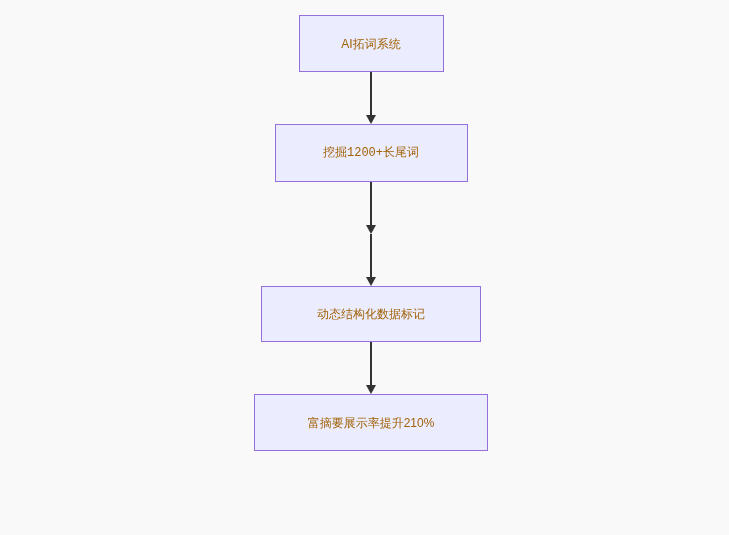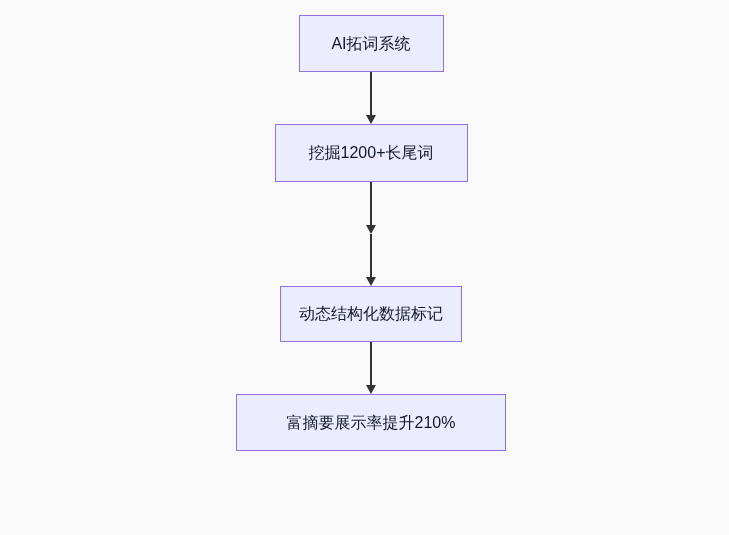--- a/index.html
+++ b/index.html
@@ -24,31 +24,31 @@
     flex-direction: column;
     align-items: center;
   }
   .node {
     height: 57px;
     background: #ECECFF;
     border: 1px solid #9370DB;
     display: flex;
     align-items: center;
     justify-content: center;
-    color: #0f172a;
-    font-size: 16px;
+    color: #a16207;
+    font-size: 12px;
     line-height: 1;
     white-space: nowrap;
     text-align: center;
   }
   .w1 { width: 145px; }
-  .w2 { width: 193px; height: 58px; }
+  .w2 { width: 193px; height: 58px; font-family: Liberation Mono, monospace; }
   .w3 { width: 223px; }
-  .w4 { width: 182px; height: 56px; }
-  .w5 { width: 270px; }
+  .w4 { width: 220px; height: 56px; }
+  .w5 { width: 234px; }
   .connector {
     height: 52px;
     display: flex;
     flex-direction: column;
     align-items: center;
   }
   .connector .line {
     width: 2px;
     flex: 1 1 auto;
     background: #333333;

